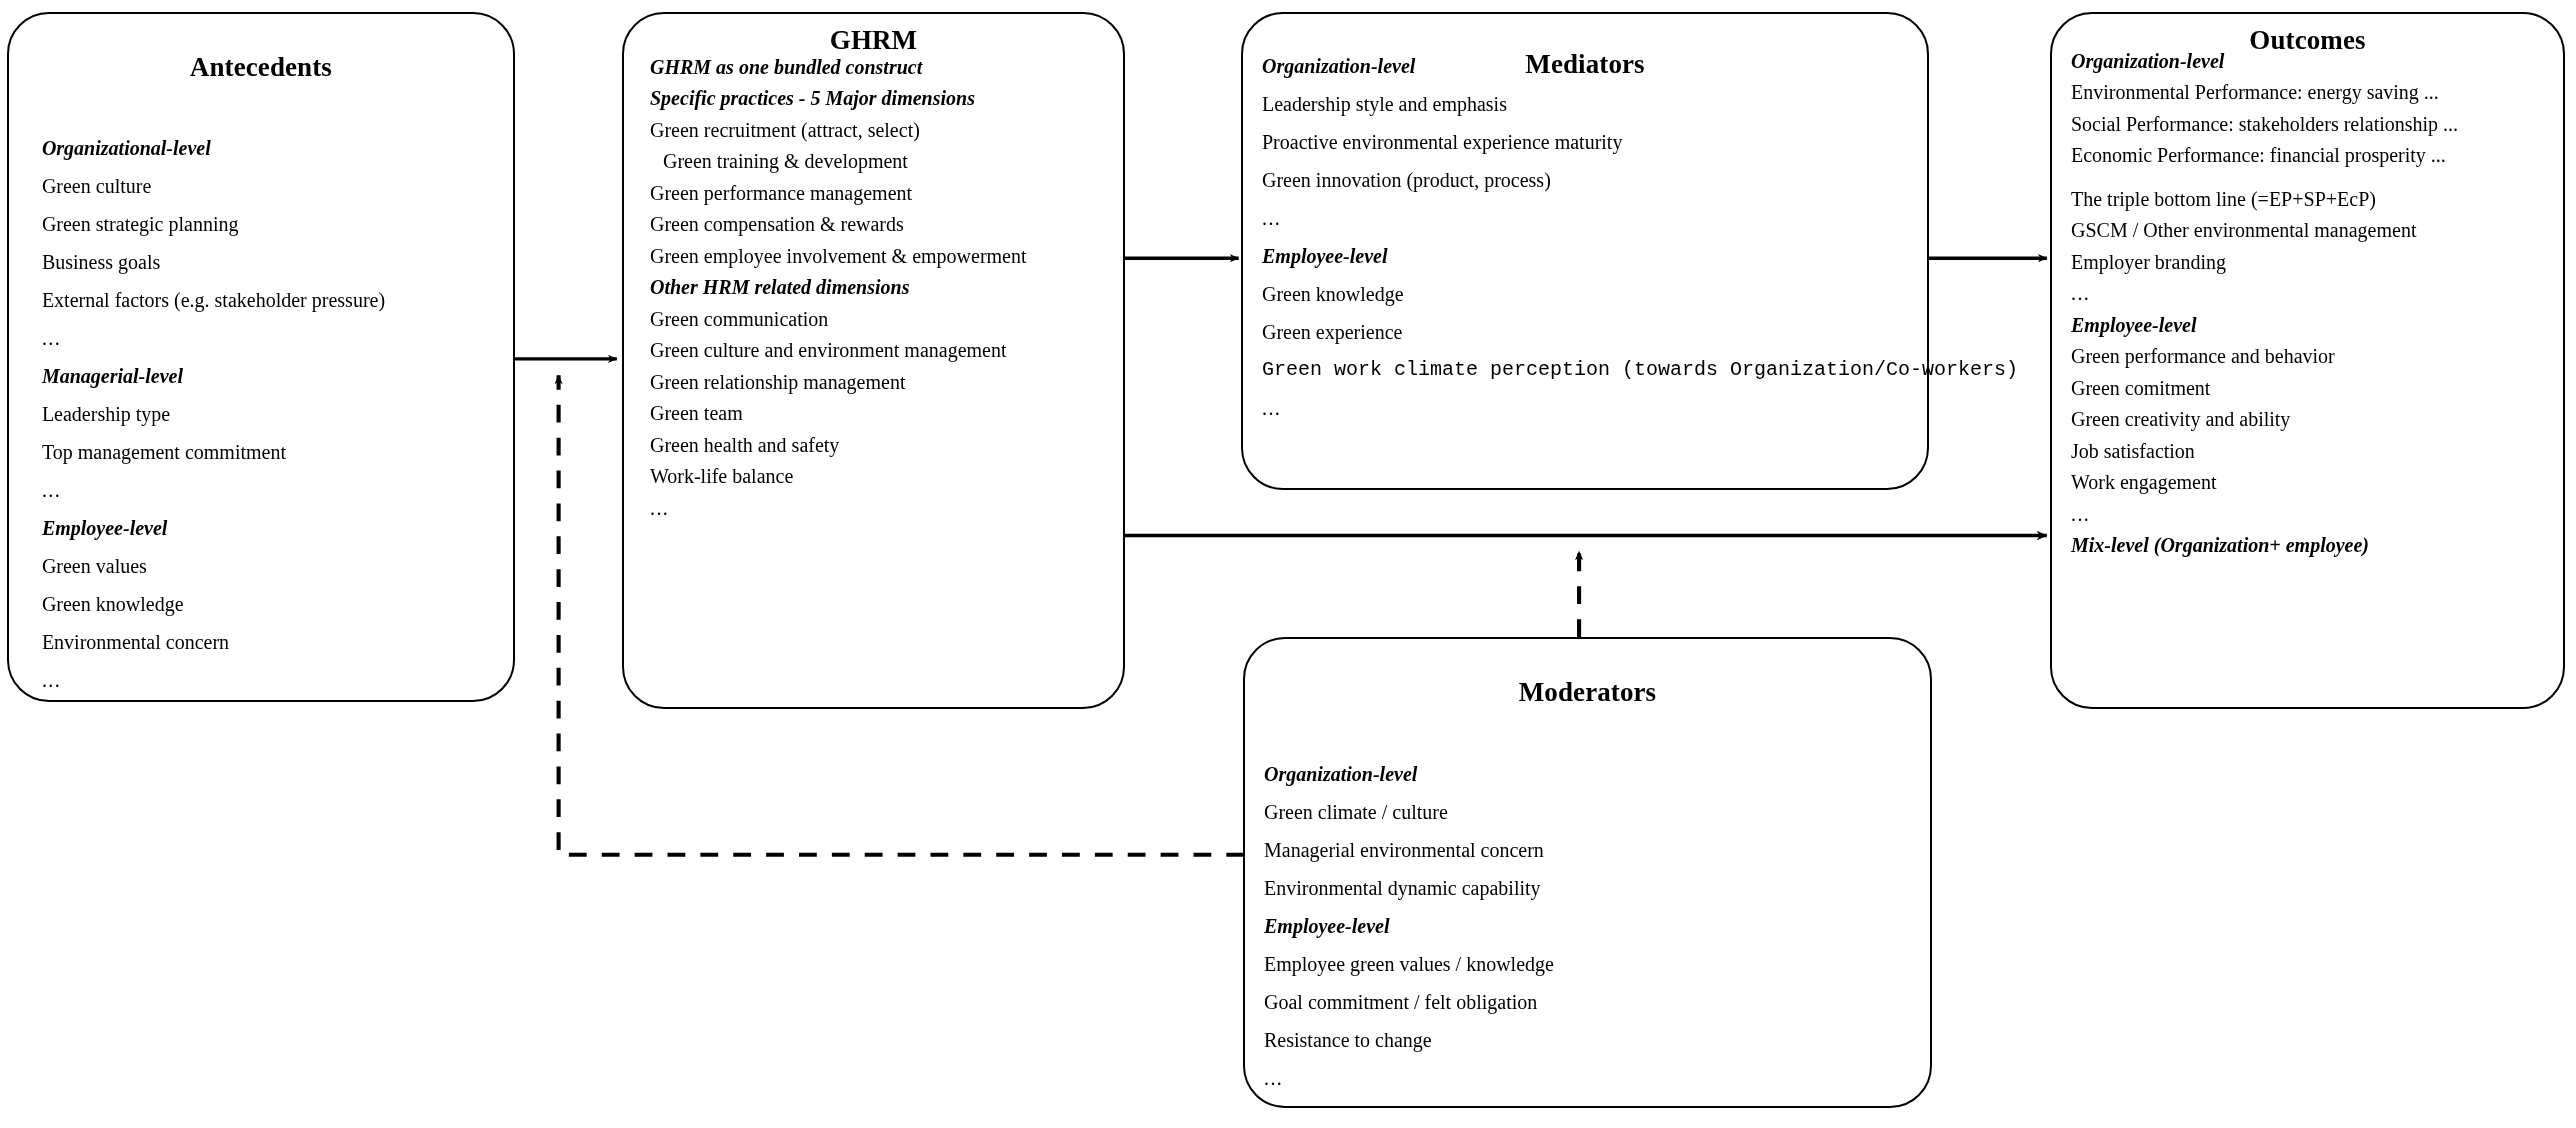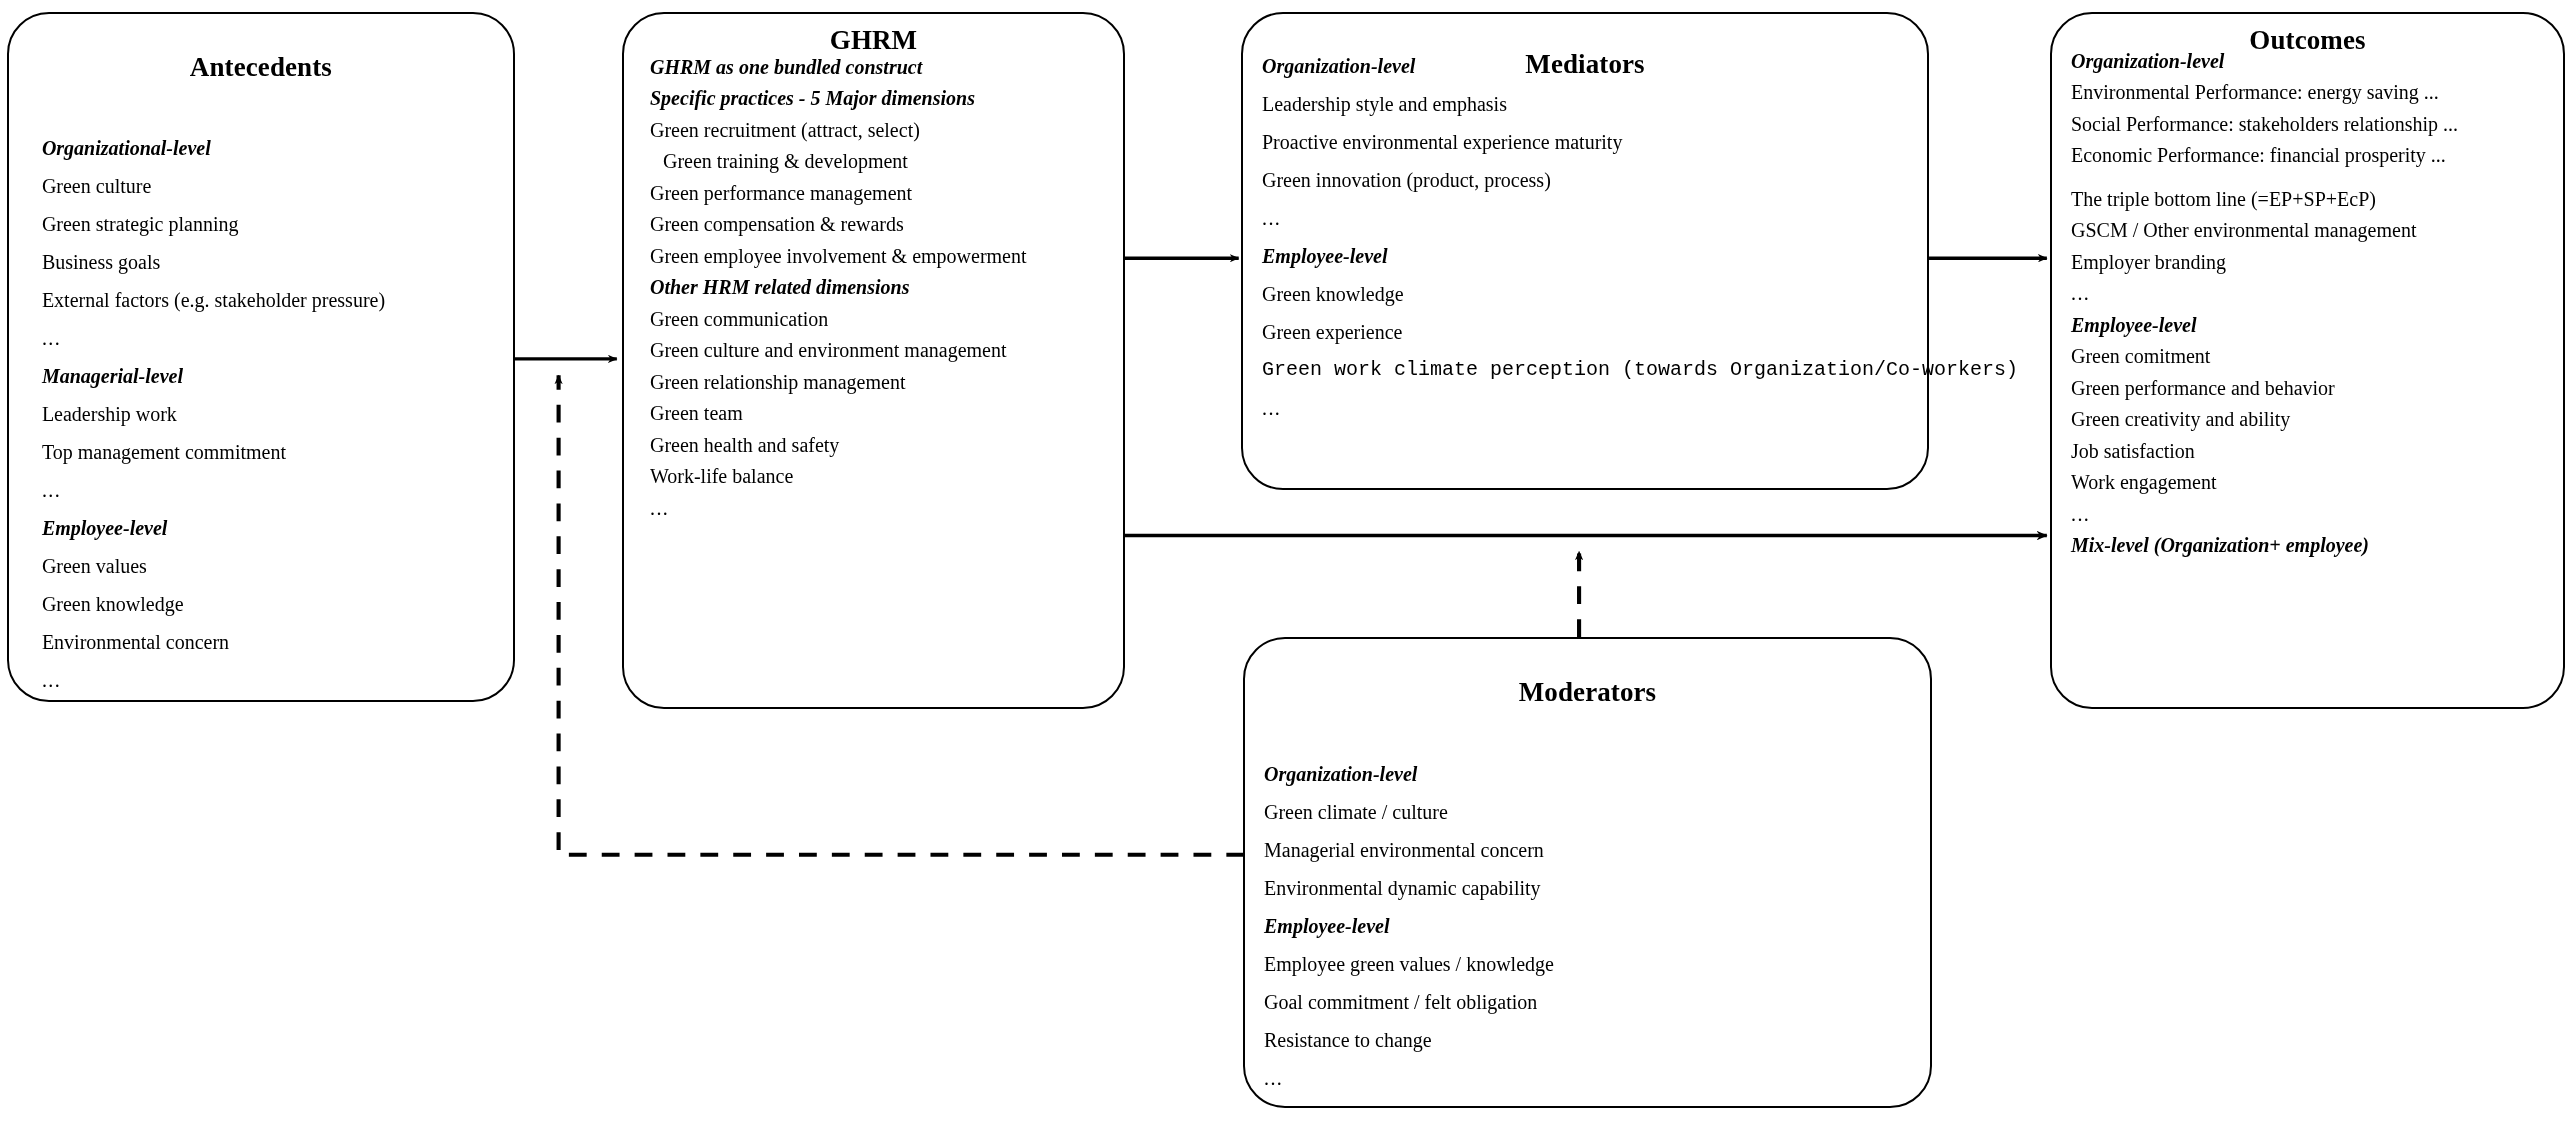--- a/index.html
+++ b/index.html
@@ -85,21 +85,21 @@
   <div class="box" style="left:6.9px;top:11.6px;width:508px;height:690px;">
     <div class="box-title" style="top:42px;">Antecedents</div>
     <div class="lines" style="top:115px;left:33px;right:12.3px;">
         <div class="ln hdr" style="height: 38px; line-height: 38px;">Organizational-level</div>
         <div class="ln" style="height: 38px; line-height: 38px;">Green culture</div>
         <div class="ln" style="height: 38px; line-height: 38px;">Green strategic planning</div>
         <div class="ln" style="height: 38px; line-height: 38px;">Business goals</div>
         <div class="ln" style="height: 38px; line-height: 38px;">External factors (e.g. stakeholder pressure)</div>
         <div class="ln dots" style="height: 38px; line-height: 38px;">...</div>
         <div class="ln hdr" style="height: 38px; line-height: 38px;">Managerial-level</div>
-        <div class="ln" style="height: 38px; line-height: 38px;">Leadership work</div>
+        <div class="ln" style="height: 38px; line-height: 38px;">Leadership type</div>
         <div class="ln" style="height: 38px; line-height: 38px;">Top management commitment</div>
         <div class="ln dots" style="height: 38px; line-height: 38px;">...</div>
         <div class="ln hdr" style="height: 38px; line-height: 38px;">Employee-level</div>
         <div class="ln" style="height: 38px; line-height: 38px;">Green values</div>
         <div class="ln" style="height: 38px; line-height: 38px;">Green knowledge</div>
         <div class="ln" style="height: 38px; line-height: 38px;">Environmental concern</div>
         <div class="ln dots" style="height: 38px; line-height: 38px;">...</div>
       </div>
   </div>
 
@@ -145,22 +145,22 @@
     <div class="lines" style="top:32px;left:19px;right:5.5px;">
         <div class="ln hdr" style="height: 31.5px; line-height: 31.5px;">Organization-level</div>
         <div class="ln" style="height: 31.5px; line-height: 31.5px;">Environmental Performance: energy saving ...</div>
         <div class="ln" style="height: 31.5px; line-height: 31.5px;">Social Performance: stakeholders relationship ...</div>
         <div class="ln" style="height: 31.5px; line-height: 31.5px;">Economic Performance: financial prosperity ...</div>
         <div class="ln" style="height: 31.5px; line-height: 31.5px; margin-top: 12px;">The triple bottom line (=EP+SP+EcP)</div>
         <div class="ln" style="height: 31.5px; line-height: 31.5px;">GSCM / Other environmental management</div>
         <div class="ln" style="height: 31.5px; line-height: 31.5px;">Employer branding</div>
         <div class="ln dots" style="height: 31.5px; line-height: 31.5px;">...</div>
         <div class="ln hdr" style="height: 31.5px; line-height: 31.5px;">Employee-level</div>
+        <div class="ln" style="height: 31.5px; line-height: 31.5px;">Green performance and behavior</div>
         <div class="ln" style="height: 31.5px; line-height: 31.5px;">Green comitment</div>
-        <div class="ln" style="height: 31.5px; line-height: 31.5px;">Green performance and behavior</div>
         <div class="ln" style="height: 31.5px; line-height: 31.5px;">Green creativity and ability</div>
         <div class="ln" style="height: 31.5px; line-height: 31.5px;">Job satisfaction</div>
         <div class="ln" style="height: 31.5px; line-height: 31.5px;">Work engagement</div>
         <div class="ln dots" style="height: 31.5px; line-height: 31.5px;">...</div>
         <div class="ln hdr" style="height: 31.5px; line-height: 31.5px;">Mix-level (Organization+ employee)</div>
       </div>
   </div>
 
   <div class="box" style="left:1243px;top:637px;width:689px;height:471px;">
     <div class="box-title" style="top:42px;">Moderators</div>

